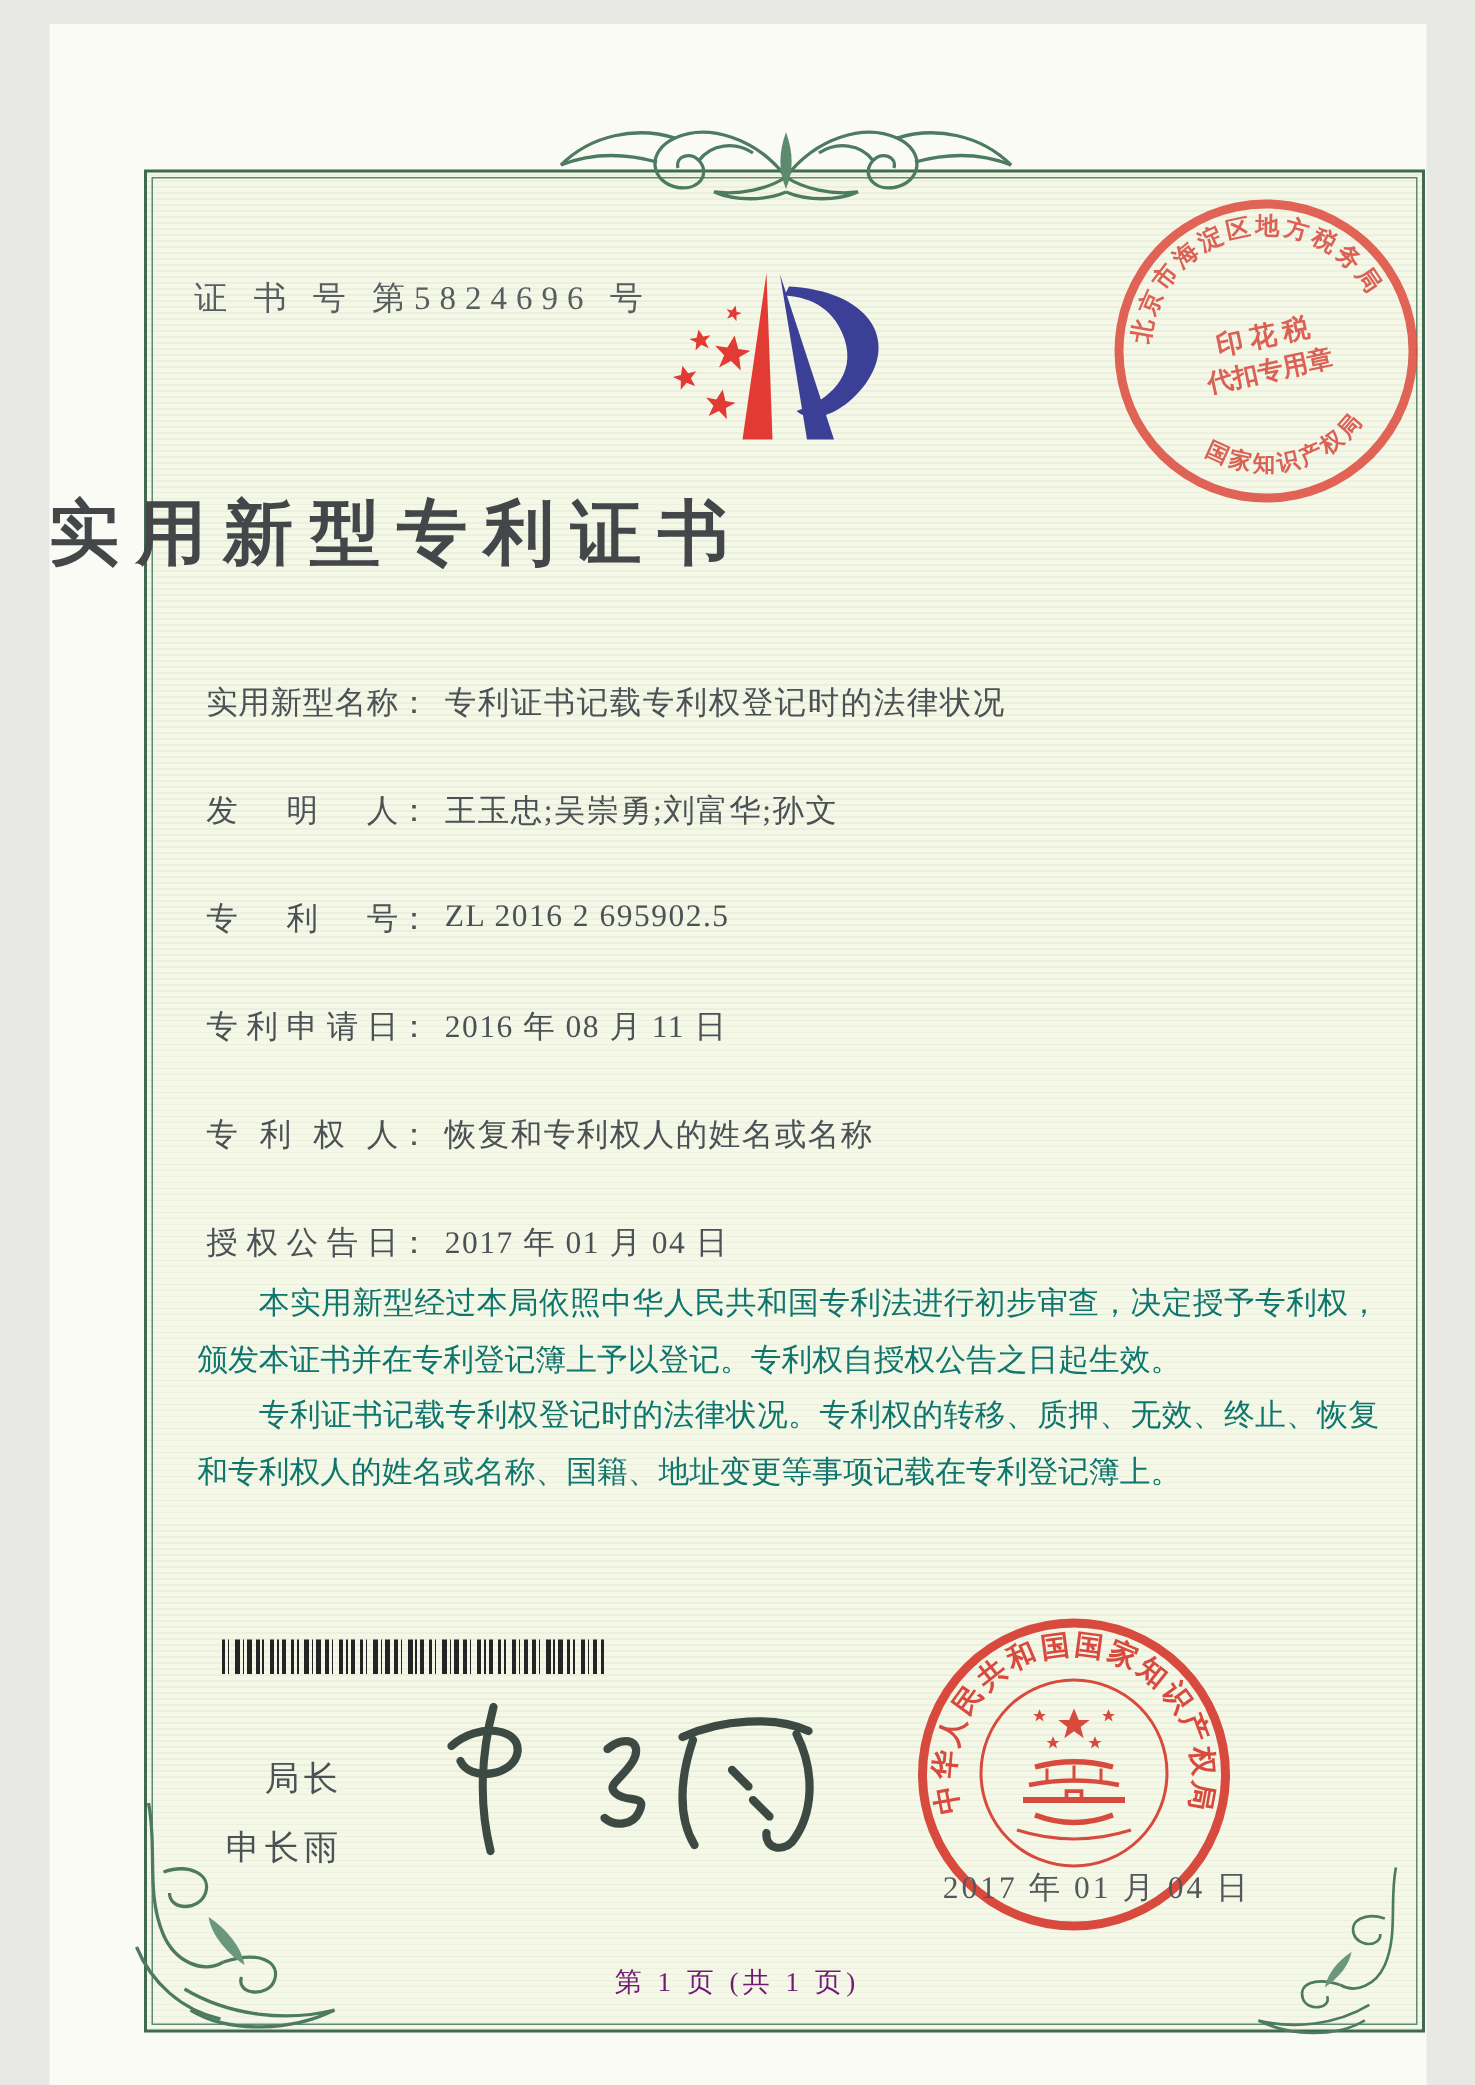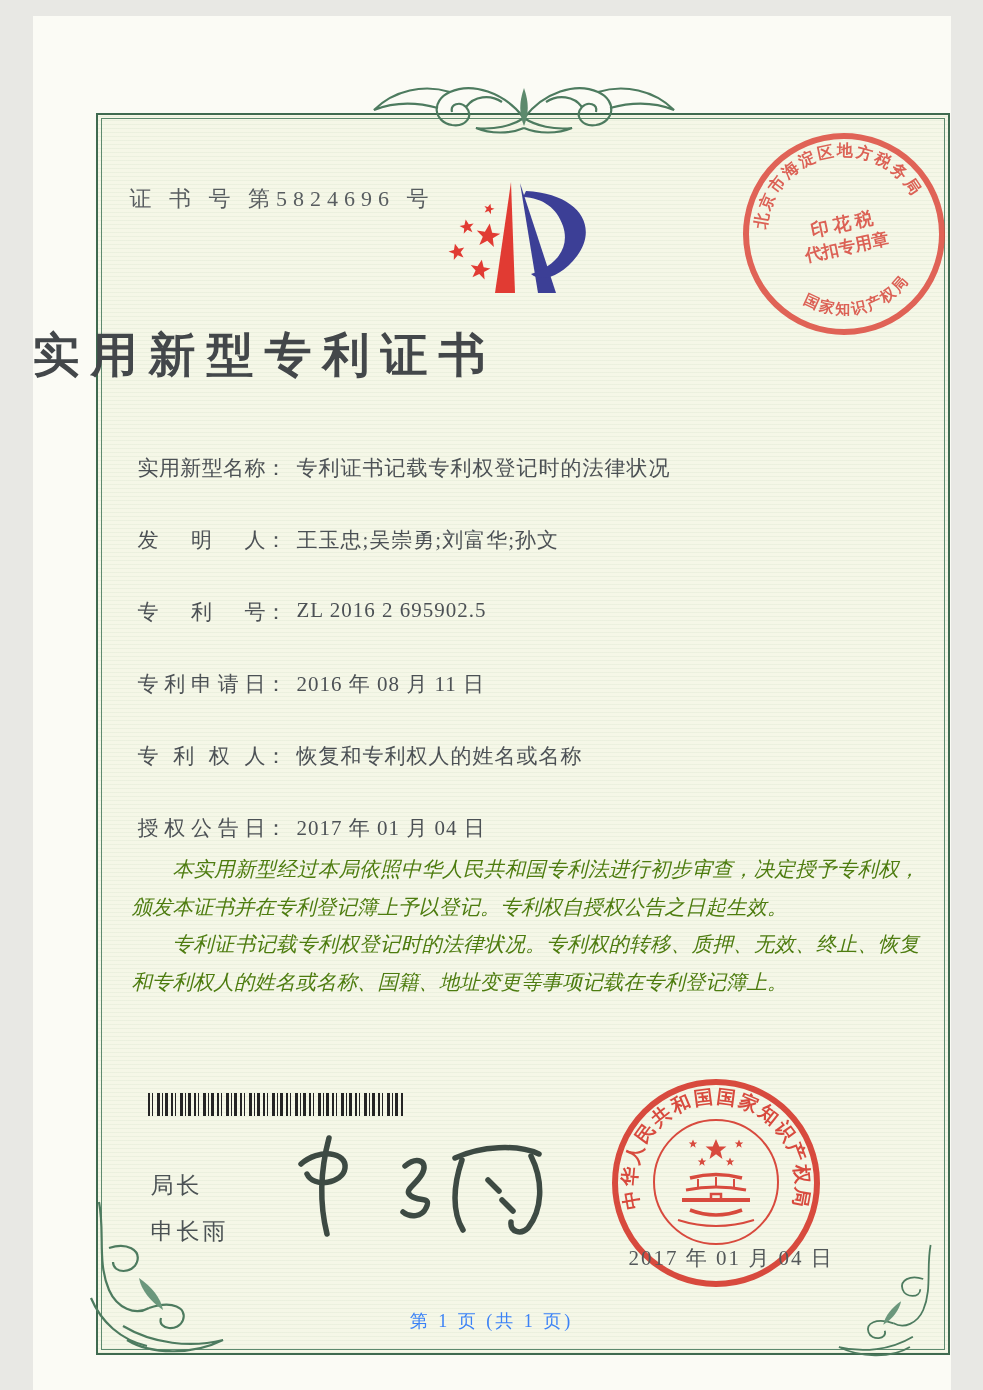--- a/index.html
+++ b/index.html
@@ -32,48 +32,48 @@
   .fields{position:absolute;left:105px;top:438px;width:760px;}
   .field-row{height:72px;display:flex;align-items:flex-start;font-size:21px;color:#4c5155;}
   .field-label{
     display:inline-block;width:128px;
     text-align:justify;text-align-last:justify;
   }
   .field-colon{margin-right:10px;}
   .field-value{letter-spacing:1px;white-space:nowrap;}
   .body-text{
     position:absolute;left:99px;top:835px;width:788px;
-    font-size:20.5px;line-height:37.5px;text-align:justify;color:#4d7c0f;font-style:italic;
+    font-size:20.5px;line-height:37.5px;text-align:justify;color:#0f766e;
   }
   .body-text p{margin:0;text-indent:2em;}
   .barcode{
     position:absolute;left:115px;top:1077px;width:256px;height:23px;
     background-image:repeating-linear-gradient(90deg,
       #242424 0 2px,transparent 2px 4px,
       #242424 4px 5px,transparent 5px 9px,
       #242424 9px 12px,transparent 12px 14px,
       #242424 14px 15px,transparent 15px 17px,
       #242424 17px 20px,transparent 20px 23px);
   }
   .officer{
     position:absolute;left:118px;top:1146px;
     font-family:"Liberation Sans","DejaVu Sans",sans-serif;
-    font-size:23px;line-height:46px;color:#4b5254;letter-spacing:3px;
+    font-size:23px;line-height:46px;color:#4b5254;letter-spacing:3px;text-align:right;
   }
   .signature{position:absolute;left:252px;top:1114px;}
   .big-seal{position:absolute;left:574px;top:1058px;opacity:.92;}
   .seal-date{
     position:absolute;left:596px;top:1228px;
     font-size:21px;letter-spacing:2px;color:#53585a;white-space:nowrap;
   }
   .tax-stamp{position:absolute;left:705px;top:112px;opacity:.85;transform:rotate(-12deg);}
   .sipo-logo{position:absolute;left:398px;top:148px;}
   .page-footer{
     position:absolute;left:0;top:1293px;width:100%;
-    text-align:center;font-size:18px;letter-spacing:3px;color:#3b82f6;
+    text-align:center;font-size:18px;letter-spacing:3px;color:#701a75;
   }
 </style>
 </head>
 <body>
 
 <div class="page">
 
   <div class="frame">
     <div class="frame-inner"></div>
   </div>

